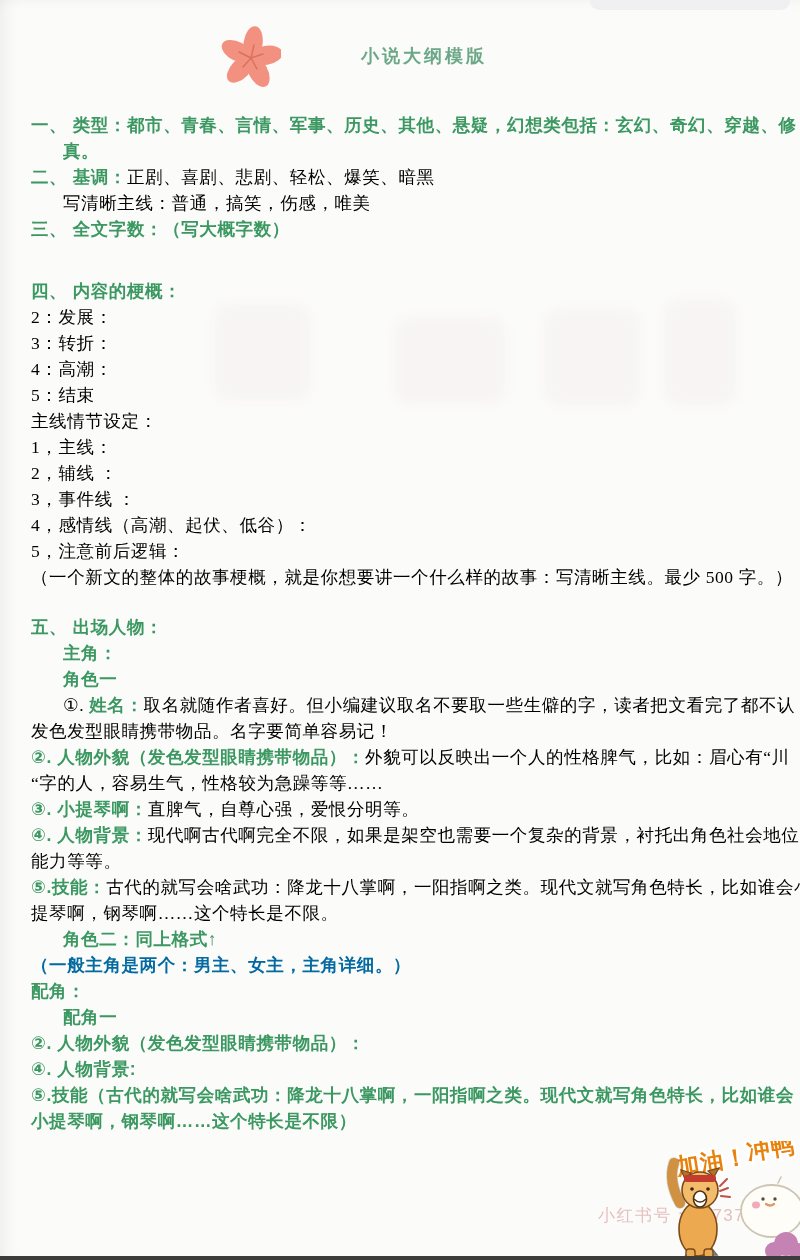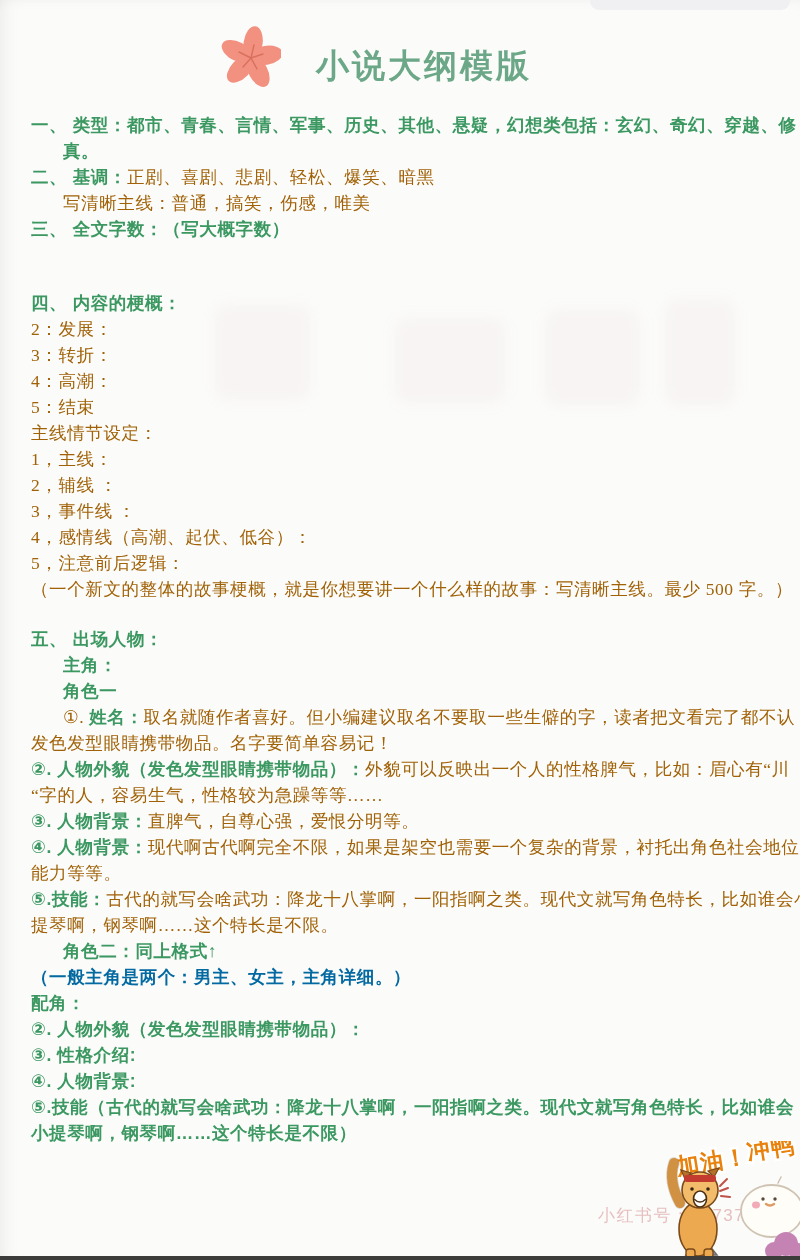--- a/index.html
+++ b/index.html
@@ -16,28 +16,28 @@
     position:absolute;left:590px;top:-8px;width:200px;height:18px;
     background:#f0f0f3;border-radius:10px;
   }
   
   .header{position:relative;height:104px;}
   .flower{position:absolute;left:221px;top:24px;width:60px;height:66px;}
   .doc-title{
     position:absolute;left:0;top:44px;width:100%;
     text-align:center;padding-left:48px;box-sizing:border-box;
     font-family:"Liberation Sans","DejaVu Sans",sans-serif;
-    font-size:33px;font-weight:700;letter-spacing:3px;
+    font-size:18px;font-weight:700;letter-spacing:3px;
     color:#6ca887;margin:0;
   }
   
   .doc-body{position:relative;padding:8px 28px 0 31px;z-index:1;}
   .line{margin:0;font-size:17.5px;line-height:26px;letter-spacing:.6px;white-space:nowrap;}
   .ind1{padding-left:32px;}
-  .seg-black{color:#a16207;}
+  .seg-black{color:#000000;}
   .seg-green{color:#3b9861;font-weight:700;font-family:"Liberation Sans","DejaVu Sans",sans-serif;}
   .seg-red{color:#0369a1;font-weight:700;font-family:"Liberation Sans","DejaVu Sans",sans-serif;}
   
   .wm-blob{position:absolute;background:rgba(195,160,160,.07);filter:blur(7px);border-radius:14px;z-index:0;}
   .wm-b1{left:215px;top:305px;width:95px;height:95px;}
   .wm-b2{left:395px;top:318px;width:110px;height:85px;}
   .wm-b3{left:545px;top:310px;width:95px;height:95px;}
   .wm-b4{left:665px;top:300px;width:70px;height:105px;}
   
   .watermark{
@@ -92,49 +92,49 @@
     <h1 class="doc-title">小说大纲模版</h1>
   </div>
 
   <div class="doc-body">
 
   <p class="line"><span class="seg-green">一、 类型：都市、青春、言情、军事、历史、其他、悬疑，幻想类包括：玄幻、奇幻、穿越、修</span></p>
       <p class="line ind1"><span class="seg-green">真。</span></p>
       <p class="line"><span class="seg-green">二、 基调：</span><span class="seg-black">正剧、喜剧、悲剧、轻松、爆笑、暗黑</span></p>
       <p class="line ind1"><span class="seg-black">写清晰主线：普通，搞笑，伤感，唯美</span></p>
       <p class="line"><span class="seg-green">三、 全文字数：（写大概字数）</span></p>
-      <p class="line" style="margin-top: 48px;"><span class="seg-green">四、 内容的梗概：</span></p>
+      <p class="line" style="margin-top: 36px;"><span class="seg-green">四、 内容的梗概：</span></p>
       <p class="line"><span class="seg-black">2：发展：</span></p>
       <p class="line"><span class="seg-black">3：转折：</span></p>
       <p class="line"><span class="seg-black">4：高潮：</span></p>
       <p class="line"><span class="seg-black">5：结束</span></p>
       <p class="line"><span class="seg-black">主线情节设定：</span></p>
       <p class="line"><span class="seg-black">1，主线：</span></p>
       <p class="line"><span class="seg-black">2，辅线 ：</span></p>
       <p class="line"><span class="seg-black">3，事件线 ：</span></p>
       <p class="line"><span class="seg-black">4，感情线（高潮、起伏、低谷）：</span></p>
       <p class="line"><span class="seg-black">5，注意前后逻辑：</span></p>
       <p class="line"><span class="seg-black">（一个新文的整体的故事梗概，就是你想要讲一个什么样的故事：写清晰主线。最少 500 字。）</span></p>
       <p class="line" style="margin-top: 24px;"><span class="seg-green">五、 出场人物：</span></p>
       <p class="line ind1"><span class="seg-green">主角：</span></p>
       <p class="line ind1"><span class="seg-green">角色一</span></p>
       <p class="line ind1"><span class="seg-black">①. </span><span class="seg-green">姓名：</span><span class="seg-black">取名就随作者喜好。但小编建议取名不要取一些生僻的字，读者把文看完了都不认</span></p>
       <p class="line"><span class="seg-black">发色发型眼睛携带物品。名字要简单容易记！</span></p>
       <p class="line"><span class="seg-green">②. 人物外貌（发色发型眼睛携带物品）：</span><span class="seg-black">外貌可以反映出一个人的性格脾气，比如：眉心有“川</span></p>
       <p class="line"><span class="seg-black">“字的人，容易生气，性格较为急躁等等……</span></p>
-      <p class="line"><span class="seg-green">③. 人物背景：</span><span class="seg-black">直脾气，自尊心强，爱恨分明等。</span></p>
+      <p class="line"><span class="seg-green">③. 小提琴啊：</span><span class="seg-black">直脾气，自尊心强，爱恨分明等。</span></p>
       <p class="line"><span class="seg-green">④. 人物背景：</span><span class="seg-black">现代啊古代啊完全不限，如果是架空也需要一个复杂的背景，衬托出角色社会地位，</span></p>
       <p class="line"><span class="seg-black">能力等等。</span></p>
       <p class="line"><span class="seg-green">⑤.技能：</span><span class="seg-black">古代的就写会啥武功：降龙十八掌啊，一阳指啊之类。现代文就写角色特长，比如谁会小</span></p>
       <p class="line"><span class="seg-black">提琴啊，钢琴啊……这个特长是不限。</span></p>
       <p class="line ind1"><span class="seg-green">角色二：同上格式↑</span></p>
       <p class="line"><span class="seg-red">（一般主角是两个：男主、女主，主角详细。）</span></p>
       <p class="line"><span class="seg-green">配角：</span></p>
+      <p class="line ind1"><span class="seg-green">配角一</span></p>
       <p class="line"><span class="seg-green">②. 人物外貌（发色发型眼睛携带物品）：</span></p>
-      <p class="line"><span class="seg-green">③. 性格介绍:</span></p>
       <p class="line"><span class="seg-green">④. 人物背景:</span></p>
       <p class="line"><span class="seg-green">⑤.技能（古代的就写会啥武功：降龙十八掌啊，一阳指啊之类。现代文就写角色特长，比如谁会</span></p>
       <p class="line"><span class="seg-green">小提琴啊，钢琴啊……这个特长是不限）</span></p>
     </div>
 
   <div class="watermark">小红书号：40737555</div>
 
   <svg class="sticker" viewBox="0 0 172 119" aria-hidden="true">
 
     <g transform="rotate(-9 86 20)">

